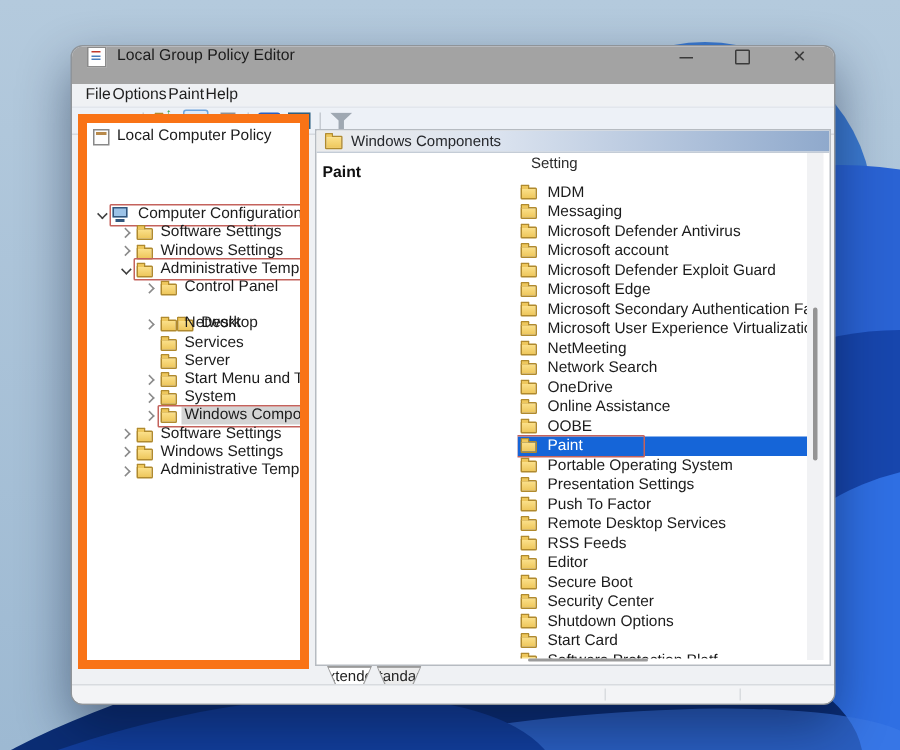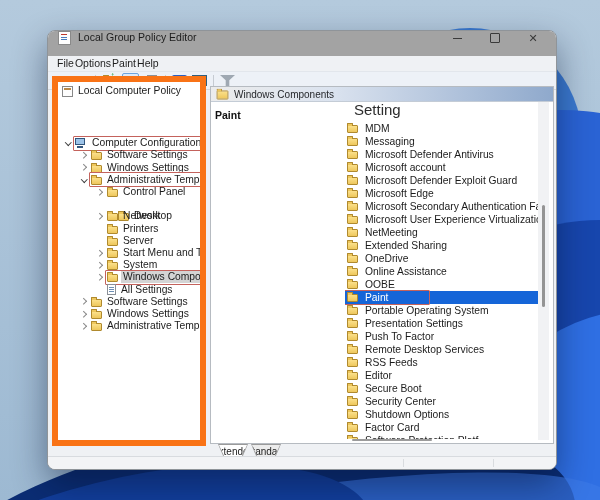--- a/index.html
+++ b/index.html
@@ -80,21 +80,21 @@
   .anno-rect{position:absolute;left:-2px;right:-5px;top:-1.5px;bottom:-1.5px;border:1.5px solid #c4625c;
     pointer-events:none;border-radius:1px;}
 
   .content-pane{position:absolute;left:162px;top:55px;width:344px;height:358px;background:#fff;
     border:1px solid #b6bbc1;box-sizing:border-box;overflow:hidden;}
   .pane-header{height:14px;display:flex;align-items:center;gap:5px;padding-left:5px;font-size:10px;color:#26282c;
     background:linear-gradient(90deg,#ececec 0%,#dbe3ef 35%,#8fa9cc 100%);border-bottom:1px solid #c4ccd6;}
   .pane-header .mini-folder{transform:scale(.9);margin-top:2px;}
   .sel-title{position:absolute;left:4px;top:22px;font-size:10.5px;font-weight:bold;color:#111;}
   .settings-col{position:absolute;left:134px;top:16px;width:194px;height:336px;overflow:hidden;}
-  .col-header{height:13px;font-size:15px;color:#2c2c2c;padding-left:9px;line-height:14px;}
+  .col-header{height:13px;font-size:10px;color:#2c2c2c;padding-left:9px;line-height:14px;}
   .list{position:absolute;left:0;top:19px;right:0;bottom:0;}
   .srow{height:13px;display:flex;align-items:center;gap:4px;padding-left:2px;font-size:10.3px;color:#1b1b1b;
     position:relative;white-space:nowrap;}
   .srow .ticon.folder-icon{margin-top:1px;flex:none;}
   .srow.selected{background:#1565d8;color:#fff;}
   .srow .anno-rect{left:-1px;right:auto;width:84px;top:-1px;bottom:-1px;}
   .vscroll{position:absolute;right:4px;top:15px;bottom:3px;width:11px;background:#f1f2f4;}
   .vscroll .thumb{position:absolute;left:4px;width:3px;top:103px;height:102px;background:#949494;border-radius:2px;}
   .hscroll{position:absolute;left:141px;top:352px;width:80px;height:2px;background:#9b9b9b;border-radius:1px;}
 
@@ -222,21 +222,21 @@
           <span class="chev collapsed"></span>
           <span class="node">
             <span class="ticon folder-icon"></span>
             <span class="tlabel">Network</span>
           </span>
         </div>
         <div class="tree-row" style="padding-left: 36px;">
           <span class="chev none"></span>
           <span class="node">
             <span class="ticon folder-icon"></span>
-            <span class="tlabel">Printers</span>
+            <span class="tlabel">Services</span>
           </span>
         </div>
         <div class="tree-row" style="padding-left: 36px;">
           <span class="chev none"></span>
           <span class="node">
             <span class="ticon folder-icon"></span>
             <span class="tlabel">Server</span>
           </span>
         </div>
         <div class="tree-row" style="padding-left: 36px;">
@@ -252,27 +252,20 @@
             <span class="ticon folder-icon"></span>
             <span class="tlabel">System</span>
           </span>
         </div>
         <div class="tree-row" style="padding-left: 36px;">
           <span class="chev collapsed"></span>
           <span class="node">
             <span class="ticon folder-icon"></span>
             <span class="tlabel sel-gray">Windows Components</span>
             <span class="anno-rect"></span>
-          </span>
-        </div>
-        <div class="tree-row" style="padding-left: 36px;">
-          <span class="chev none"></span>
-          <span class="node">
-            <span class="ticon settings-icon"></span>
-            <span class="tlabel">All Settings</span>
           </span>
         </div>
         <div class="tree-row" style="padding-left: 20px;">
           <span class="chev collapsed"></span>
           <span class="node">
             <span class="ticon folder-icon"></span>
             <span class="tlabel">Software Settings</span>
           </span>
         </div>
         <div class="tree-row" style="padding-left: 20px;">
@@ -331,21 +324,21 @@
             <div class="srow">
               <span class="ticon folder-icon"></span>
               <span class="slabel">Microsoft User Experience Virtualization</span>
             </div>
             <div class="srow">
               <span class="ticon folder-icon"></span>
               <span class="slabel">NetMeeting</span>
             </div>
             <div class="srow">
               <span class="ticon folder-icon"></span>
-              <span class="slabel">Extended Sharing</span>
+              <span class="slabel">Network Search</span>
             </div>
             <div class="srow">
               <span class="ticon folder-icon"></span>
               <span class="slabel">OneDrive</span>
             </div>
             <div class="srow">
               <span class="ticon folder-icon"></span>
               <span class="slabel">Online Assistance</span>
             </div>
             <div class="srow">
@@ -388,21 +381,21 @@
             <div class="srow">
               <span class="ticon folder-icon"></span>
               <span class="slabel">Security Center</span>
             </div>
             <div class="srow">
               <span class="ticon folder-icon"></span>
               <span class="slabel">Shutdown Options</span>
             </div>
             <div class="srow">
               <span class="ticon folder-icon"></span>
-              <span class="slabel">Factor Card</span>
+              <span class="slabel">Start Card</span>
             </div>
             <div class="srow">
               <span class="ticon folder-icon"></span>
               <span class="slabel">Software Protection Platf</span>
             </div>
           </div>
       </div>
       <div class="vscroll">
         <div class="thumb"></div>
       </div>

